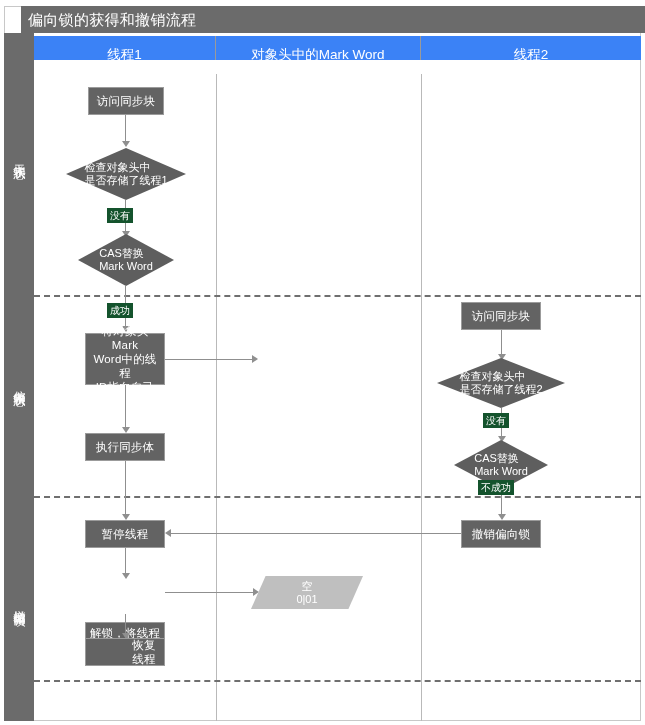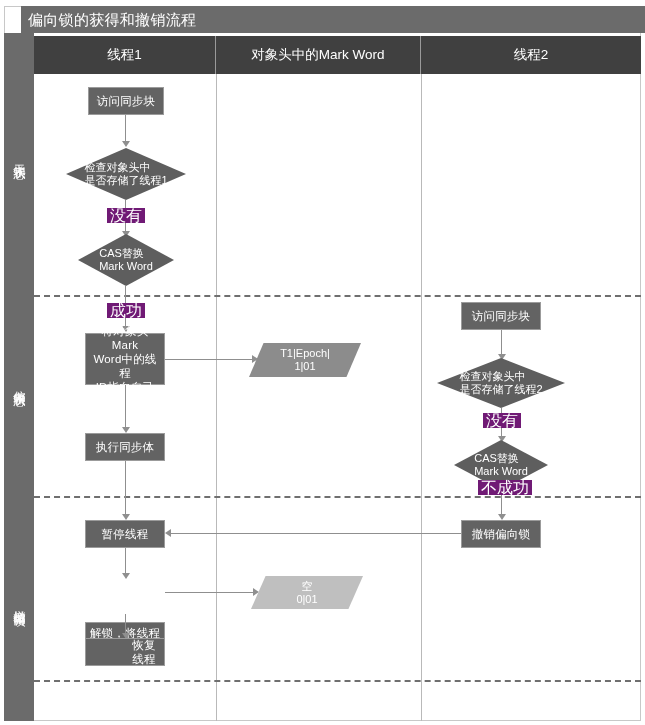--- a/index.html
+++ b/index.html
@@ -59,22 +59,22 @@
     display: inline-block;
     writing-mode: vertical-rl;
     text-orientation: upright;
     letter-spacing: 1px;
   }
 
   
   .hdr {
     position: absolute;
     top: 36px;
-    height: 38px;
-    background: #404040;
+    height: 24px;
+    background: #3b82f6;
     color: #ffffff;
     font-size: 13.5px;
     line-height: 38px;
     text-align: center;
     border-right: 1px solid #9a9a9a;
     white-space: nowrap;
   }
   .hdr.last { border-right: none; }
 
   
@@ -189,23 +189,23 @@
     position: absolute;
     width: 0; height: 0;
     border-top: 4px solid transparent;
     border-bottom: 4px solid transparent;
     border-right: 6px solid #8f8f8f;
   }
 
   
   .elabel {
     position: absolute;
-    background: #701a75;
-    color: #ffffff;
-    font-size: 16px;
+    background: #14532d;
+    color: #ffffff;
+    font-size: 10px;
     line-height: 13px;
     padding: 1px 3px;
     white-space: nowrap;
     z-index: 5;
   }
 </style>
 </head>
 <body>
 
 <div id="page">
@@ -302,27 +302,20 @@
   <div class="vline" style="left:125px; top:614px; height:22px;"></div>
   <div class="arrow-down" style="left:122px; top:633px;"></div>
 
   <div class="node" style="left:85px; top:638px; width:80px; height:28px;padding-left:38px;">
     <span>恢复线程</span>
   </div>
 
   <div class="hline" style="left:165px; top:359px; width:89px;"></div>
   <div class="arrow-right" style="left:252px; top:355px;"></div>
 
-  <div class="para dark" style="left:249px; top:343px; width:112px; height:34px;">
-    <div class="pshape"></div>
-    <div class="ptext">
-      <div>T1|Epoch|</div>
-      <div>1|01</div>
-    </div>
-  </div>
 
   <div class="hline" style="left:165px; top:592px; width:90px;"></div>
   <div class="arrow-right" style="left:253px; top:588px;"></div>
 
   <div class="para light" style="left:251px; top:576px; width:112px; height:33px;">
     <div class="pshape"></div>
     <div class="ptext">
       <div>空</div>
       <div>0|01</div>
     </div>

